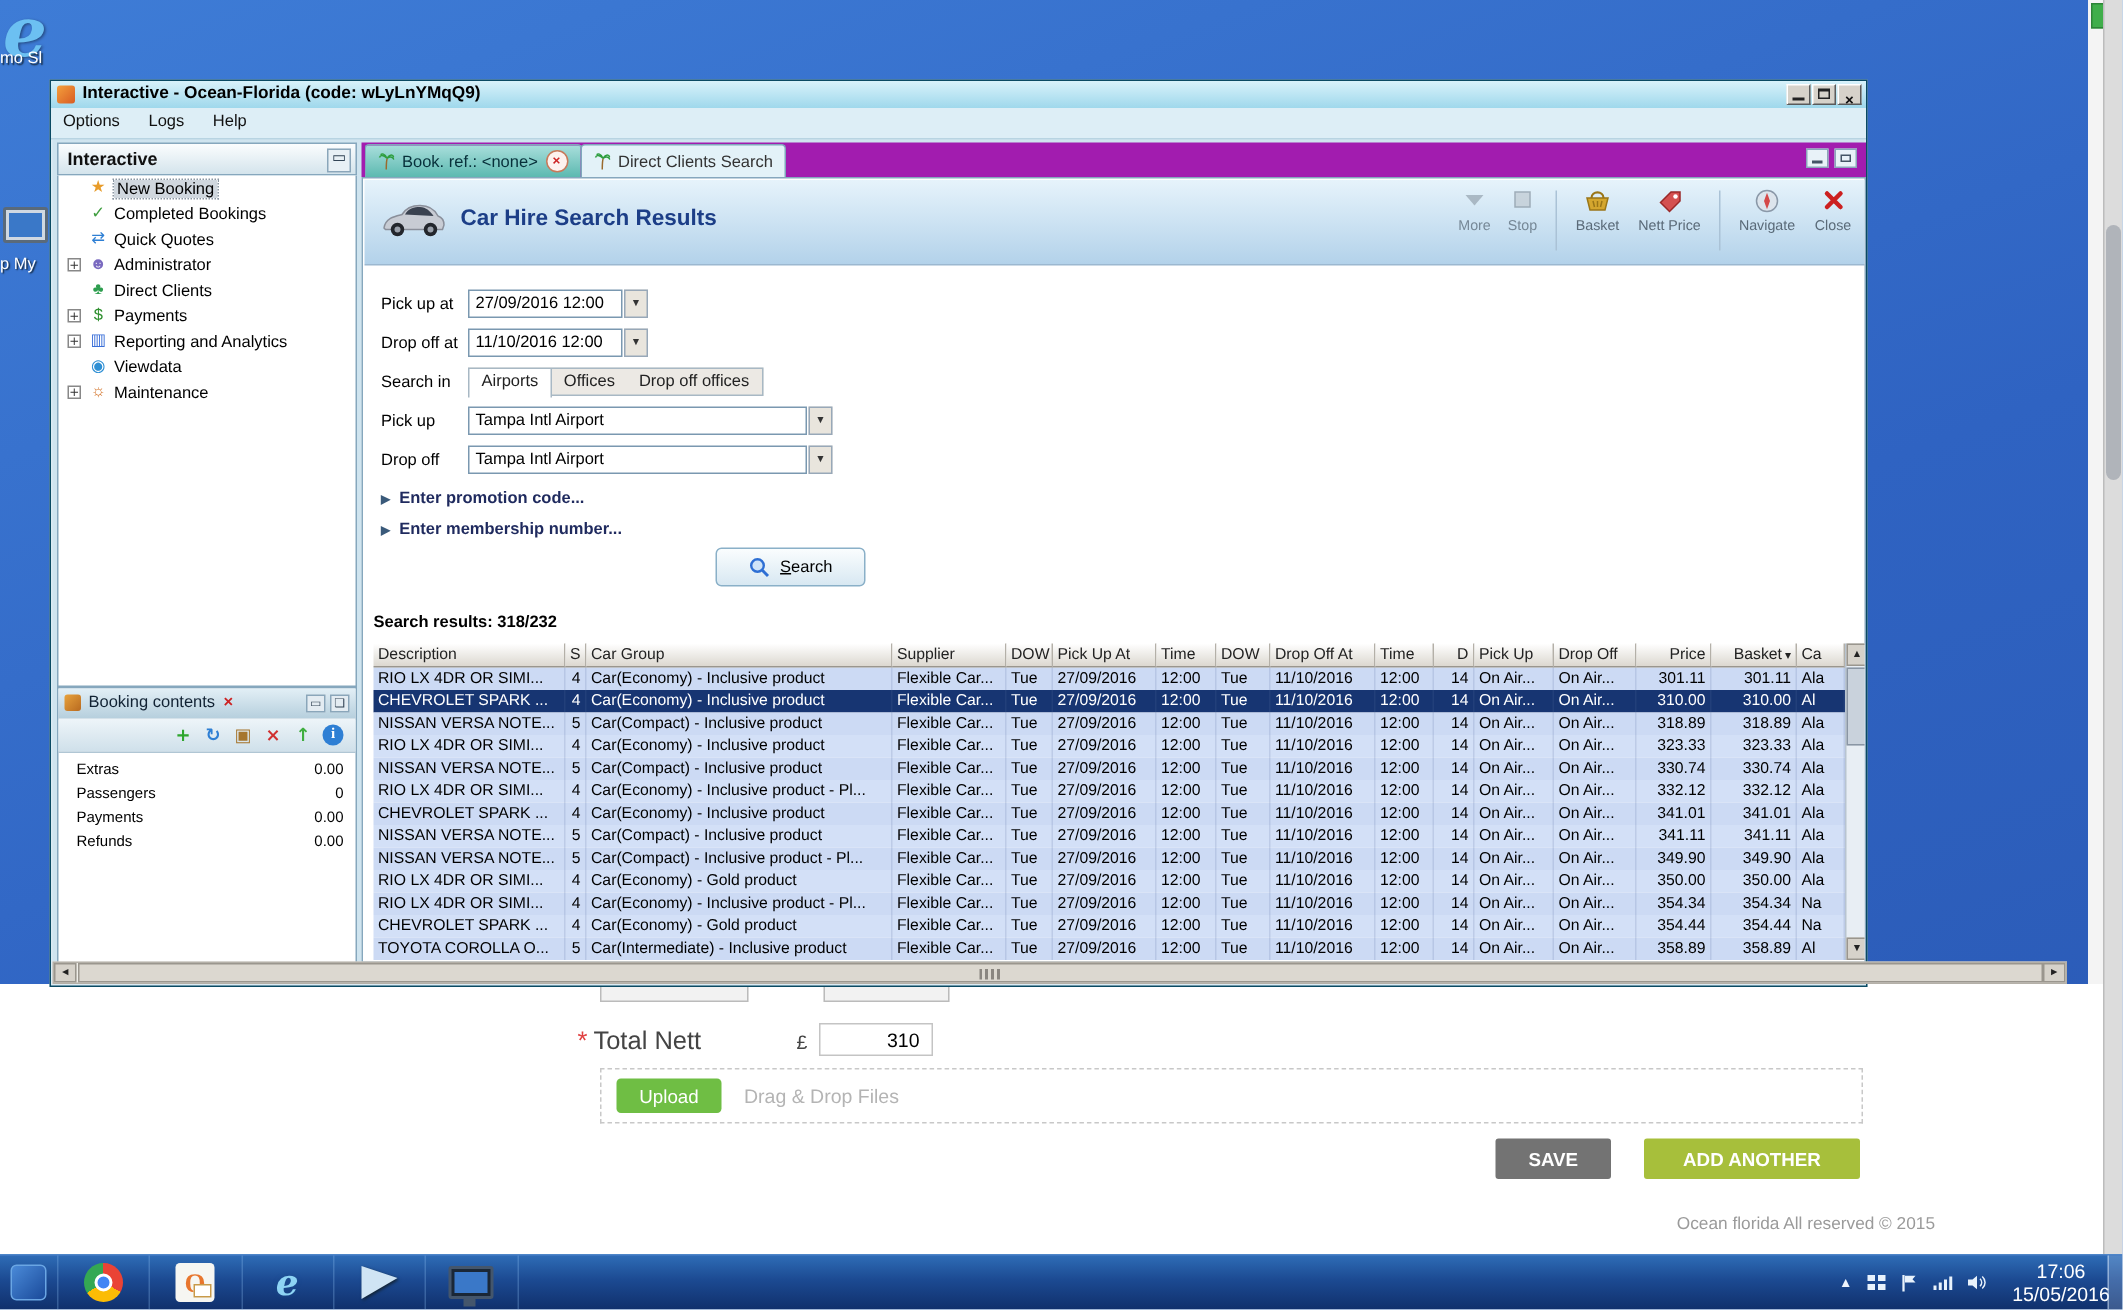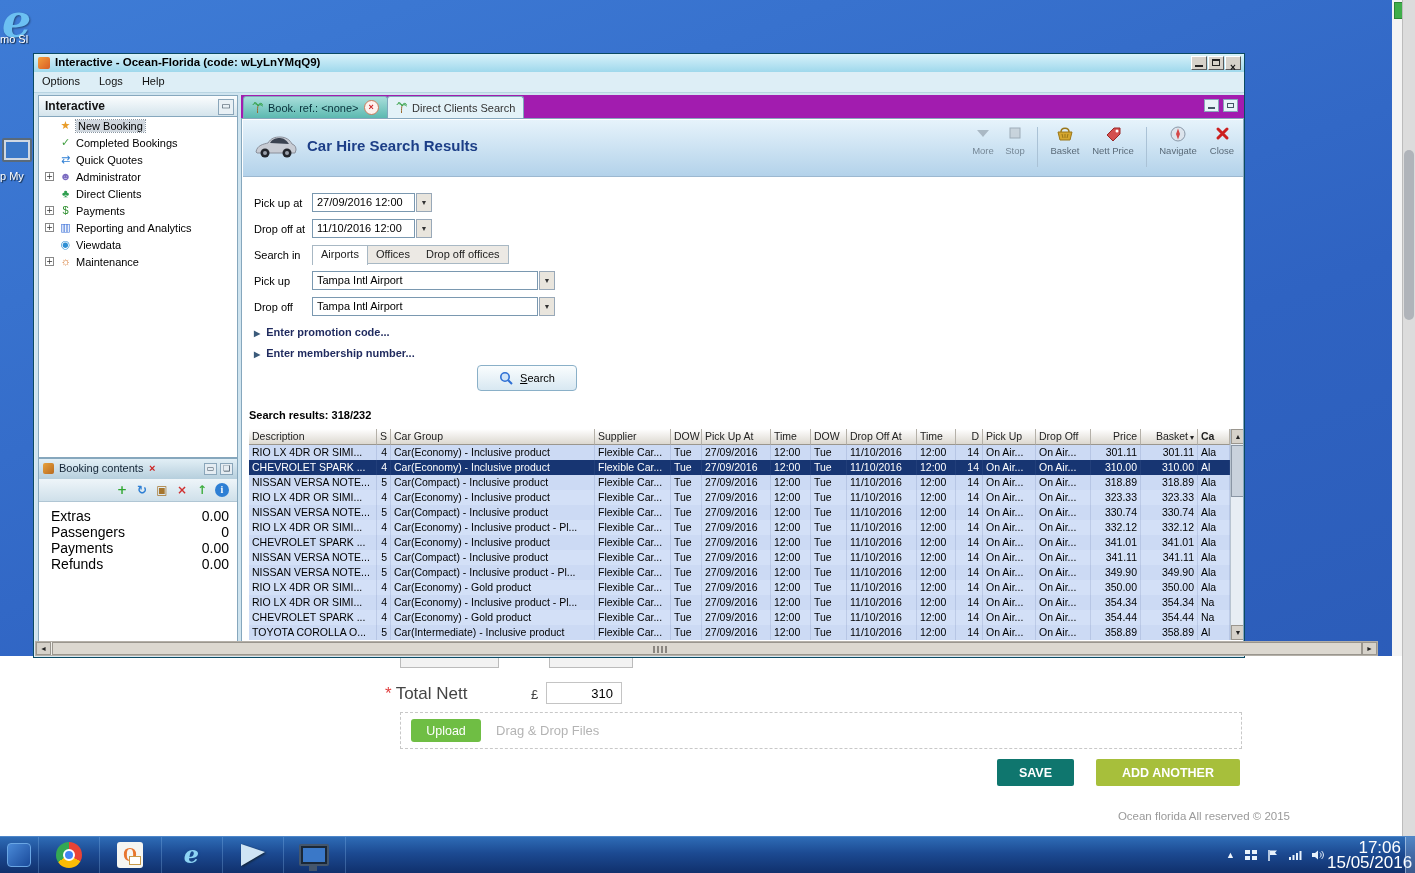--- a/index.html
+++ b/index.html
@@ -20,21 +20,21 @@
     color:#fff;font:bold 12.5px "Liberation Sans",sans-serif;letter-spacing:.2px;border-radius:2px;text-align:center;}
   #confirm-btn{top:3px;height:26px;line-height:23px;}
   #send-btn{top:44px;height:27px;line-height:24px;}
   #totalnett-row{position:absolute;left:385px;top:28px;height:24px;font-size:17px;color:#444;}
   #totalnett-row .req{color:#e04040;margin-right:4px;}
   #currency{position:absolute;left:531px;top:31px;font-size:13px;color:#444;}
   #totalnett-input{position:absolute;left:546px;top:26px;width:76px;height:22px;border:1px solid #c4c4c4;font-size:13px;text-align:right;padding:0 8px 0 0;box-sizing:border-box;}
   #upload-box{position:absolute;left:400px;top:56px;width:842px;height:37px;border:1px dashed #c8c8c8;box-sizing:border-box;}
   #upload-btn{position:absolute;left:10px;top:6px;width:70px;height:23px;background:#6fbe44;color:#fff;border:0;border-radius:3px;font-size:12.5px;}
   #upload-hint{position:absolute;left:95px;top:10px;color:#b4b4b4;font-size:13px;}
-  #save-btn{position:absolute;left:997px;top:103px;width:77px;height:27px;background:#0f766e;color:#fff;border:0;border-radius:2px;font:bold 12.5px "Liberation Sans",sans-serif;}
+  #save-btn{position:absolute;left:997px;top:103px;width:77px;height:27px;background:#737373;color:#fff;border:0;border-radius:2px;font:bold 12.5px "Liberation Sans",sans-serif;}
   #add-btn{position:absolute;left:1096px;top:103px;width:144px;height:27px;background:#a7bf3b;color:#fff;border:0;border-radius:2px;font:bold 12.5px "Liberation Sans",sans-serif;}
   #page-footer{position:absolute;left:1000px;top:154px;width:290px;text-align:right;color:#9a9a9a;font-size:11.5px;}
 
   
   #browser-right-white{position:absolute;left:1392px;top:0;width:23px;height:836px;background:#f4f4f4;z-index:9;}
   #browser-green-sq{position:absolute;left:1394px;top:2px;width:15px;height:15px;background:#3fae4a;border:1px solid #2c8436;z-index:11;}
   #browser-vscroll{position:absolute;left:1402px;top:0;width:13px;height:836px;background:#dcdcdc;border-left:1px solid #bcbcbc;z-index:11;}
   #browser-vthumb{position:absolute;left:1px;top:150px;width:10px;height:170px;background:#b0b4ba;border-radius:5px;}
 
   
@@ -67,21 +67,21 @@
   #bp-title{position:absolute;left:0;top:0;right:0;height:20px;background:linear-gradient(#e2eff6,#b6cfdd);border-bottom:1px solid #9ab4c4;font-size:11px;color:#123;}
   #bp-icon{position:absolute;left:4px;top:4px;width:11px;height:11px;background:linear-gradient(135deg,#e8a23c,#b86a20);border-radius:2px;}
   #bp-title-text{position:absolute;left:20px;top:3px;}
   #bp-close{position:absolute;left:110px;top:3px;color:#c22;font:bold 11px "Liberation Sans",sans-serif;}
   .bp-winbtn{position:absolute;top:4px;width:13px;height:12px;background:#e4ecf2;border:1px solid #8aa6ba;box-sizing:border-box;font:8px/10px "DejaVu Sans",sans-serif;text-align:center;color:#345;}
   #bp-toolbar{position:absolute;left:0;top:20px;right:0;height:22px;background:linear-gradient(#eef5f9,#cfe0ea);border-bottom:1px solid #b0c6d4;
     display:flex;justify-content:flex-end;align-items:center;gap:6px;padding-right:8px;}
   .bp-tool{width:14px;height:14px;text-align:center;font:bold 12px/14px "DejaVu Sans",sans-serif;}
   .bp-tool.circle{border-radius:50%;color:#fff;font:bold 10px/14px "Liberation Serif",serif;}
   #bp-list{position:absolute;left:0;top:48px;right:0;}
-  .bp-row{position:relative;height:16px;font-size:14px;color:#000;}
+  .bp-row{position:relative;height:16px;font-size:10px;color:#000;}
   .bp-row .lbl{position:absolute;left:12px;top:1px;}
   .bp-row .val{position:absolute;right:8px;top:1px;}
 
   
   #tabstrip{position:absolute;left:207px;top:41px;width:1003px;height:23px;background:#a21caf;}
   .tab{position:absolute;top:1px;height:22px;box-sizing:border-box;display:flex;align-items:center;gap:5px;padding:0 8px;font-size:11px;
     border:1px solid #7fa8bc;border-bottom:0;border-radius:3px 3px 0 0;}
   #tab-0{left:2px;background:linear-gradient(#a8dedb,#5cb9b0);color:#07303a;}
   #tab-1{left:146px;background:#e3f2f8;color:#333;}
   .tab-close{width:13px;height:13px;border-radius:50%;background:#fdf2ee;border:1px solid #c87a5a;color:#c22;font:bold 9px/12px "Liberation Sans",sans-serif;text-align:center;}
@@ -147,21 +147,21 @@
   .chrome-ic:after{content:"";position:absolute;left:7px;top:7px;width:12px;height:12px;border-radius:50%;background:#4285f4;border:2px solid #fff;box-sizing:border-box;}
   .outlook-ic{position:relative;width:26px;height:26px;background:#f6f6f2;border-radius:3px;font:bold 18px/26px "Liberation Serif",serif;color:#e8762e;text-align:center;}
   .outlook-ic:after{content:"";position:absolute;right:2px;bottom:3px;width:10px;height:7px;background:#fff;border:1px solid #c89a4a;}
   .ie-ic{font:bold italic 24px/26px "DejaVu Serif",serif;color:#8ed4f4;text-shadow:0 0 3px #1a4a8a;}
   .plane-ic{width:0;height:0;border-left:24px solid #cfe4f4;border-top:8px solid transparent;border-bottom:14px solid transparent;filter:drop-shadow(1px 1px 1px #123);}
   .mon-ic{position:relative;width:26px;height:18px;background:#1a2736;border:2px solid #44566c;border-radius:2px;}
   .mon-ic:after{content:"";position:absolute;left:2px;top:2px;right:2px;bottom:2px;background:#3a78c8;}
   .mon-ic .stand{position:absolute;left:8px;bottom:-7px;width:8px;height:5px;background:#44566c;}
   #tray{position:absolute;right:90px;top:0;height:36px;display:flex;align-items:center;gap:9px;color:#eef4fc;}
   #tray .up{font-size:9px;}
-  #clock{position:absolute;right:14px;top:3px;width:74px;text-align:right;color:#fff;font-size:17px;line-height:15px;}
+  #clock{position:absolute;right:4px;top:3px;width:74px;text-align:center;color:#fff;font-size:13px;line-height:15px;}
   #show-desktop{position:absolute;right:0;top:0;width:9px;height:36px;background:rgba(190,215,245,.25);border-left:1px solid rgba(220,235,255,.5);}
 </style>
 </head>
 <body>
 
 <div id="screen">
 
   <div class="desk-e">e</div>
   <div class="desk-label" style="left:0;top:33px;">mo Sl</div>
   <div class="desk-mon"></div>
@@ -421,21 +421,21 @@
             <div class="th" style="width: 69px;">Pick Up At</div>
             <div class="th" style="width: 40px;">Time</div>
             <div class="th" style="width: 36px;">DOW</div>
             <div class="th" style="width: 70px;">Drop Off At</div>
             <div class="th" style="width: 39px;">Time</div>
             <div class="th r" style="width: 27px;">D</div>
             <div class="th" style="width: 53px;">Pick Up</div>
             <div class="th" style="width: 55px;">Drop Off</div>
             <div class="th r" style="width: 50px;">Price</div>
             <div class="th r" style="width: 57px;">Basket<span class="sort">▾</span></div>
-            <div class="th" style="width: 32px; font-weight: bold;">Ca</div>
+            <div class="th" style="width: 32px;">Ca</div>
           </div>
         <div id="results-body">
             <div class="tr">
               <div class="td" style="width: 128px;">RIO LX 4DR OR SIMI...</div>
               <div class="td r" style="width: 14px;">4</div>
               <div class="td" style="width: 204px;">Car(Economy) - Inclusive product</div>
               <div class="td" style="width: 76px;">Flexible Car...</div>
               <div class="td" style="width: 31px;">Tue</div>
               <div class="td" style="width: 69px;">27/09/2016</div>
               <div class="td" style="width: 40px;">12:00</div>

